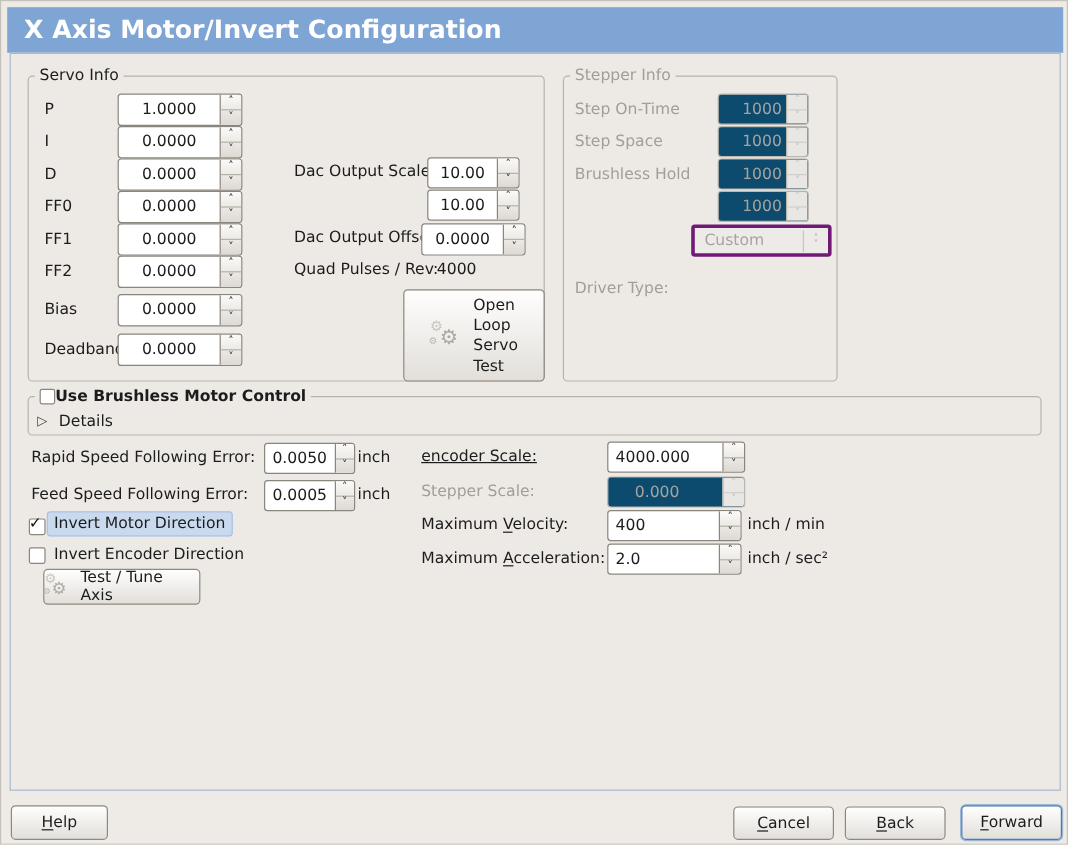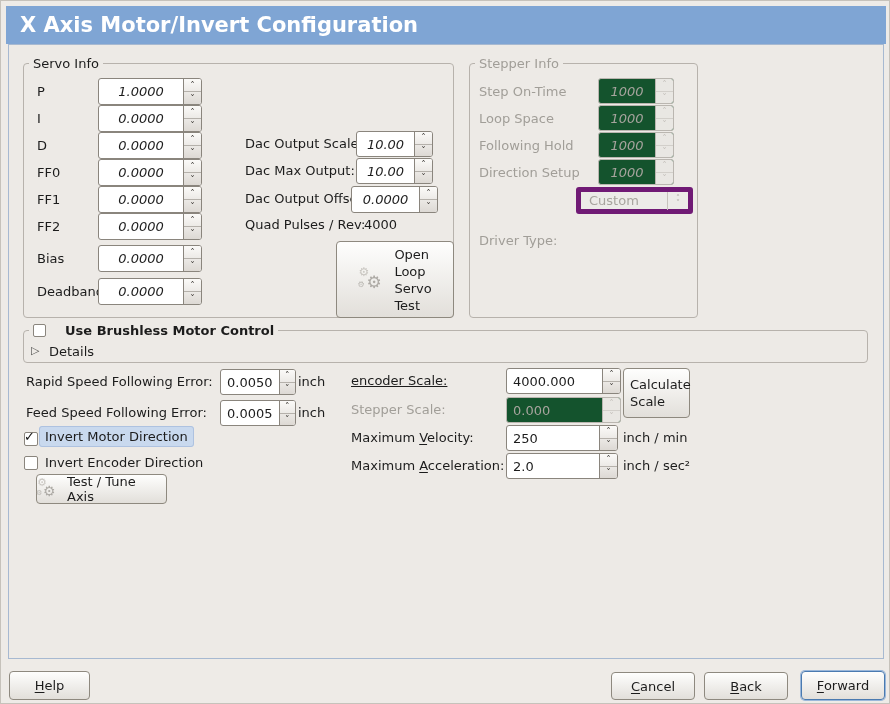--- a/index.html
+++ b/index.html
@@ -23,28 +23,28 @@
   .lbl { position:absolute; white-space:nowrap; }
   .lh26 { line-height:26px; } .lh27 { line-height:27px; }
   .gray { color:#a19e98; }
   .bold { font-weight:bold; }
 
   .spin {
     position:absolute; display:flex; box-sizing:border-box;
     background:#ffffff; border:1px solid #8a857d; border-radius:3px; overflow:hidden;
   }
   .spin .val { flex:1; display:flex; align-items:center; padding:0 6px; }
-  .spin.center .val { justify-content:center; padding:0;font-style:italic; }
+  .spin.center .val { justify-content:center; padding:0; }
   .spin .steppers {
     width:17px; display:flex; flex-direction:column;
     border-left:1px solid #8a857d; background:linear-gradient(#fbfaf8,#ddd9d4);
   }
   .spin .steppers span { flex:1; display:flex; align-items:center; justify-content:center; font-size:9px; line-height:1; color:#33302c; }
   .spin .steppers .up { border-bottom:1px solid #b5b1ab; }
-  .spin.disabled { background:#14532d; border-color:#bab6b0; color:#a7a49e; }
+  .spin.disabled { background:#0c4a6e; border-color:#bab6b0; color:#a7a49e;padding-left:16px; }
   .spin.disabled .steppers { border-left-color:#bab6b0; background:#e9e7e3; }
   .spin.disabled .steppers span { color:#c2bfb9; }
   .spin.disabled .steppers .up { border-bottom-color:#d2cfca; }
 
   .btn {
     position:absolute; box-sizing:border-box; display:flex; align-items:center; justify-content:center;
     background:linear-gradient(#fefefd,#e2dfda); border:1px solid #8e897f; border-radius:4px;
     color:#1c1c1c; text-align:left;
   }
   .btn.focus { border-color:#4a7ab0; box-shadow:0 0 0 1px #9ab7da; }
@@ -52,21 +52,21 @@
   .checkbox {
     position:absolute; width:13px; height:13px; box-sizing:border-box;
     background:#ffffff; border:1px solid #8a857d; border-radius:2px;
   }
   .checkbox .check { position:absolute; left:-1px; top:-4px; font-size:13px; color:#101010; }
 
   .hl { background:#c9d9ee; border:1px solid #aec2e0; border-radius:3px; padding:2px 5px; }
 
   .combo {
     position:absolute; display:flex; box-sizing:border-box; align-items:center;
-    background:#ecebe8; border:5px solid #701a75; border-radius:3px; color:#a7a49e;
+    background:#ecebe8; border:3px solid #701a75; border-radius:3px; color:#a7a49e;
   }
   .combo .cval { flex:1; padding-left:8px; }
   .combo .cdiv { width:1px; height:18px; background:#c6c2bc; }
   .combo .carr { width:20px; display:flex; flex-direction:column; align-items:center; justify-content:center; font-size:8px; line-height:5px; color:#b1aea8; }
 
   .gears { position:relative; display:inline-block; }
   .gears span { position:absolute; line-height:1; }
   .gears .g1 { left:0; top:0; font-size:12px; color:#c9c6c1; }
   .gears .g2 { left:8px; top:8px; font-size:17px; color:#adaaa5; }
   .gears .g3 { left:-1px; top:15px; font-size:8px; color:#bbb8b3; }
@@ -160,21 +160,20 @@
 
   <span class="lbl lh26" style="left:244px;top:130px;">Dac Output Scale:</span>
   <div class="spin center" style="left:355px;top:130px;width:77px;height:26px;">
     <span class="val">10.00</span>
     <span class="steppers">
         <span class="up">˄</span>
         <span>˅</span>
       </span>
   </div>
 
-  <span class="lbl lh26" style="left:244px;top:157px;">Dac Max Output:</span>
   <div class="spin center" style="left:355px;top:157px;width:77px;height:26px;">
     <span class="val">10.00</span>
     <span class="steppers">
         <span class="up">˄</span>
         <span>˅</span>
       </span>
   </div>
 
   <span class="lbl lh26" style="left:244px;top:185px;">Dac Output Offset:</span>
   <div class="spin center" style="left:350px;top:185px;width:87px;height:27px;">
@@ -207,59 +206,58 @@
 
   <span class="lbl lh27 gray" style="left:478px;top:77px;">Step On-Time</span>
   <div class="spin center disabled" style="left:597px;top:77px;width:76px;height:26px;">
     <span class="val">1000</span>
     <span class="steppers">
         <span class="up">˄</span>
         <span>˅</span>
       </span>
   </div>
 
-  <span class="lbl lh27 gray" style="left:478px;top:104px;">Loop Space</span>
+  <span class="lbl lh27 gray" style="left:478px;top:104px;">Step Space</span>
   <div class="spin center disabled" style="left:597px;top:104px;width:76px;height:26px;">
     <span class="val">1000</span>
     <span class="steppers">
         <span class="up">˄</span>
         <span>˅</span>
       </span>
   </div>
 
-  <span class="lbl lh27 gray" style="left:478px;top:131px;">Following Hold</span>
+  <span class="lbl lh27 gray" style="left:478px;top:131px;">Brushless Hold</span>
   <div class="spin center disabled" style="left:597px;top:131px;width:76px;height:26px;">
     <span class="val">1000</span>
     <span class="steppers">
         <span class="up">˄</span>
         <span>˅</span>
       </span>
   </div>
 
-  <span class="lbl lh27 gray" style="left:478px;top:158px;">Direction Setup</span>
   <div class="spin center disabled" style="left:597px;top:158px;width:76px;height:26px;">
     <span class="val">1000</span>
     <span class="steppers">
         <span class="up">˄</span>
         <span>˅</span>
       </span>
   </div>
 
   <span class="lbl lh27 gray" style="left:478px;top:186px;margin-top:40px;">Driver Type:</span>
   <div class="combo" style="left:575px;top:186px;width:117px;height:27px;">
     <span class="cval">Custom</span>
     <span class="cdiv"></span>
     <span class="carr">
         <span>˄</span>
         <span>˅</span>
       </span>
   </div>
 
   <div class="frame" style="left:22px;top:329px;width:845px;height:33px;"></div>
-  <div class="legend" style="left:28px;top:321px;display:flex;align-items:center;gap:19px;height:17px;">
+  <div class="legend" style="left:28px;top:321px;display:flex;align-items:center;gap:0;height:17px;">
     <span class="checkbox" style="position:relative;flex:none;">
       
     </span>
     <span class="bold">Use Brushless Motor Control</span>
   </div>
   <span class="expander-arrow" style="left:30px;top:343px;">▷</span>
   <span class="lbl" style="left:48px;top:343px;">Details</span>
 
   <span class="lbl lh26" style="left:25px;top:368px;text-align:right;">Rapid Speed Following Error:</span>
   <div class="spin" style="left:219px;top:368px;width:76px;height:26px;">
@@ -282,39 +280,33 @@
   <span class="lbl lh26" style="left:297px;top:399px;">inch</span>
 
   <span class="lbl lh26" style="left:350px;top:367px;text-decoration:underline;">encoder Scale:</span>
   <div class="spin" style="left:505px;top:367px;width:115px;height:26px;">
     <span class="val">4000.000</span>
     <span class="steppers">
         <span class="up">˄</span>
         <span>˅</span>
       </span>
   </div>
-  <div class="btn" style="left:622px;top:367px;width:67px;height:50px;justify-content:flex-start;padding-left:6px;">
-    <span class="btn-lines">
-      <span style="display:block;">Calculate</span>
-      <span style="display:block;">Scale</span>
-    </span>
-  </div>
 
   <span class="lbl lh26 gray" style="left:350px;top:396px;">Stepper Scale:</span>
   <div class="spin disabled" style="left:505px;top:396px;width:115px;height:26px;">
     <span class="val">0.000</span>
     <span class="steppers">
         <span class="up">˄</span>
         <span>˅</span>
       </span>
   </div>
 
   <span class="lbl lh26" style="left:350px;top:424px;">Maximum <u>V</u>elocity:</span>
   <div class="spin" style="left:505px;top:424px;width:112px;height:26px;">
-    <span class="val">250</span>
+    <span class="val">400</span>
     <span class="steppers">
         <span class="up">˄</span>
         <span>˅</span>
       </span>
   </div>
   <span class="lbl lh26" style="left:622px;top:424px;">inch / min</span>
 
   <span class="lbl lh26" style="left:350px;top:452px;">Maximum <u>A</u>cceleration:</span>
   <div class="spin" style="left:505px;top:452px;width:112px;height:26px;">
     <span class="val">2.0</span>

